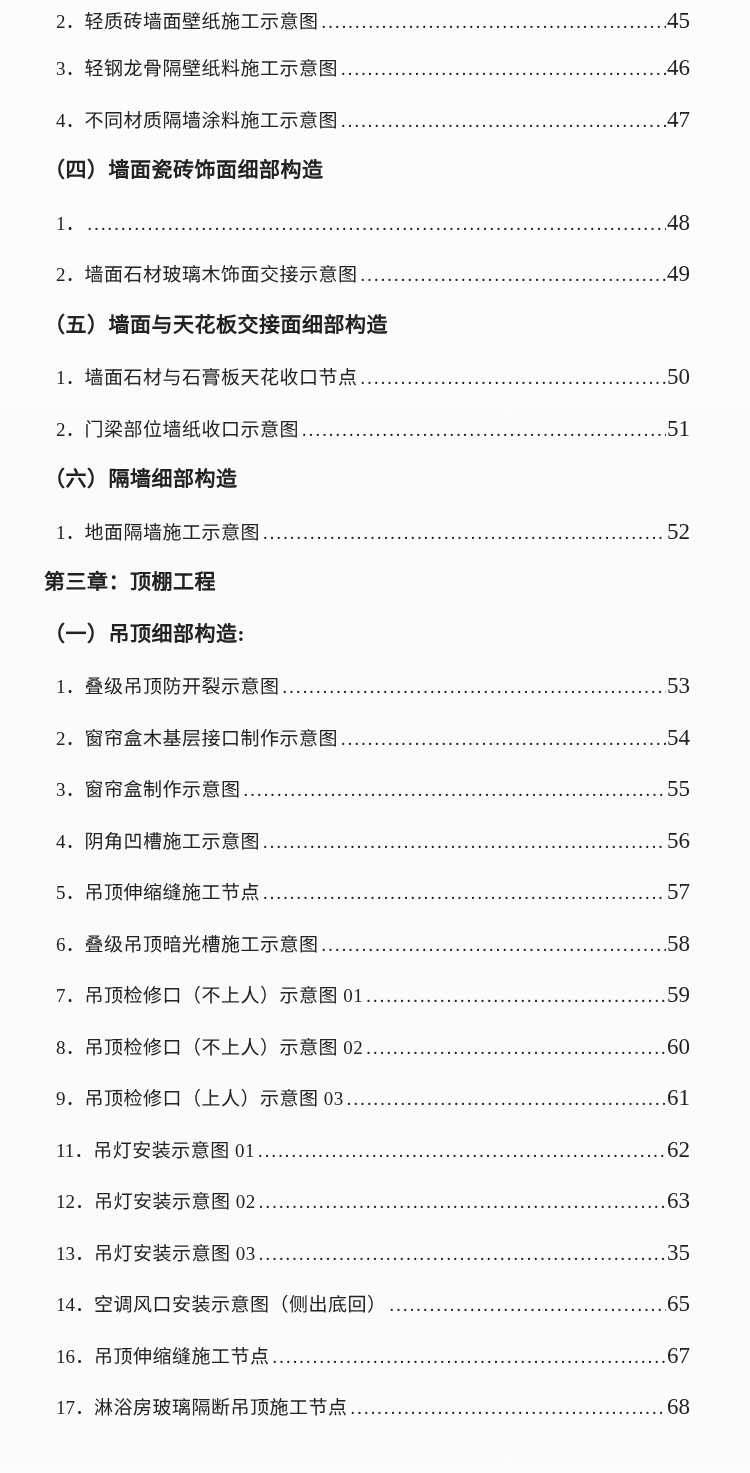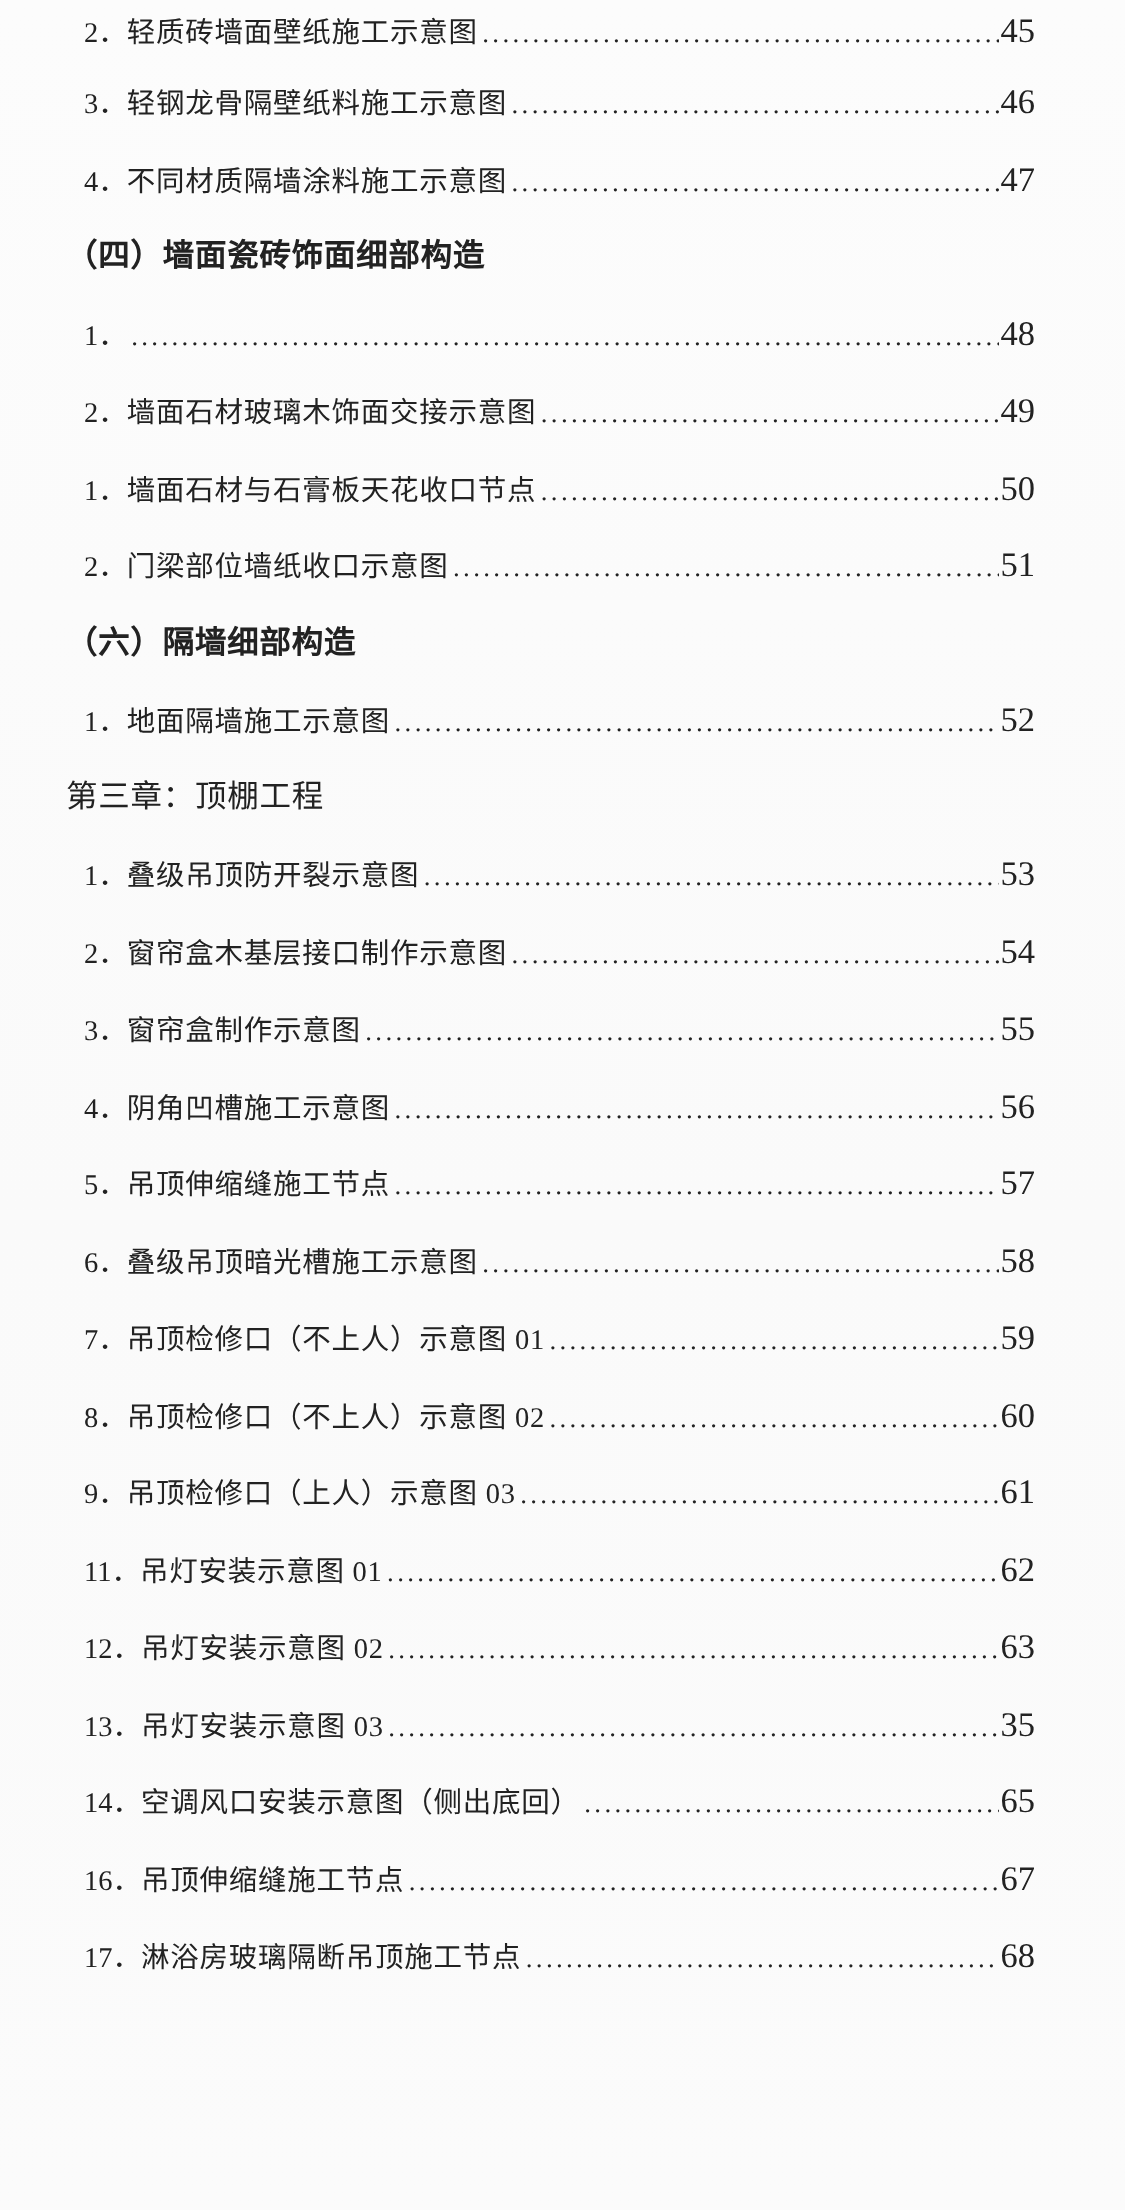--- a/index.html
+++ b/index.html
@@ -59,21 +59,21 @@
     font-size: 23px;
   }
   .section {
     font-size: 21px;
     font-weight: 700;
     margin-left: -12px;
     letter-spacing: 1px;
   }
   .chapter {
     font-size: 21px;
-    font-weight: 400;
+    font-weight: 700;
     margin-left: -12px;
     letter-spacing: 1px;
   }
 </style>
 </head>
 <body>
 
 <div class="page">
     <div class="row item">
     <span class="num">2．</span>
@@ -100,20 +100,23 @@
     <span class="num">1．</span>
     <span class="leader"></span>
     <span class="pagenum">48</span>
   </div>
     <div class="row item">
     <span class="num">2．</span>
     <span class="title">墙面石材玻璃木饰面交接示意图</span>
     <span class="leader"></span>
     <span class="pagenum">49</span>
   </div>
+    <div class="row section">
+    <span class="title">（五）墙面与天花板交接面细部构造</span>
+  </div>
     <div class="row item">
     <span class="num">1．</span>
     <span class="title">墙面石材与石膏板天花收口节点</span>
     <span class="leader"></span>
     <span class="pagenum">50</span>
   </div>
     <div class="row item">
     <span class="num">2．</span>
     <span class="title">门梁部位墙纸收口示意图</span>
     <span class="leader"></span>
@@ -124,20 +127,23 @@
   </div>
     <div class="row item">
     <span class="num">1．</span>
     <span class="title">地面隔墙施工示意图</span>
     <span class="leader"></span>
     <span class="pagenum">52</span>
   </div>
     <div class="row chapter">
     <span class="title">第三章：顶棚工程</span>
   </div>
+    <div class="row section">
+    <span class="title">（一）吊顶细部构造:</span>
+  </div>
     <div class="row item">
     <span class="num">1．</span>
     <span class="title">叠级吊顶防开裂示意图</span>
     <span class="leader"></span>
     <span class="pagenum">53</span>
   </div>
     <div class="row item">
     <span class="num">2．</span>
     <span class="title">窗帘盒木基层接口制作示意图</span>
     <span class="leader"></span>

